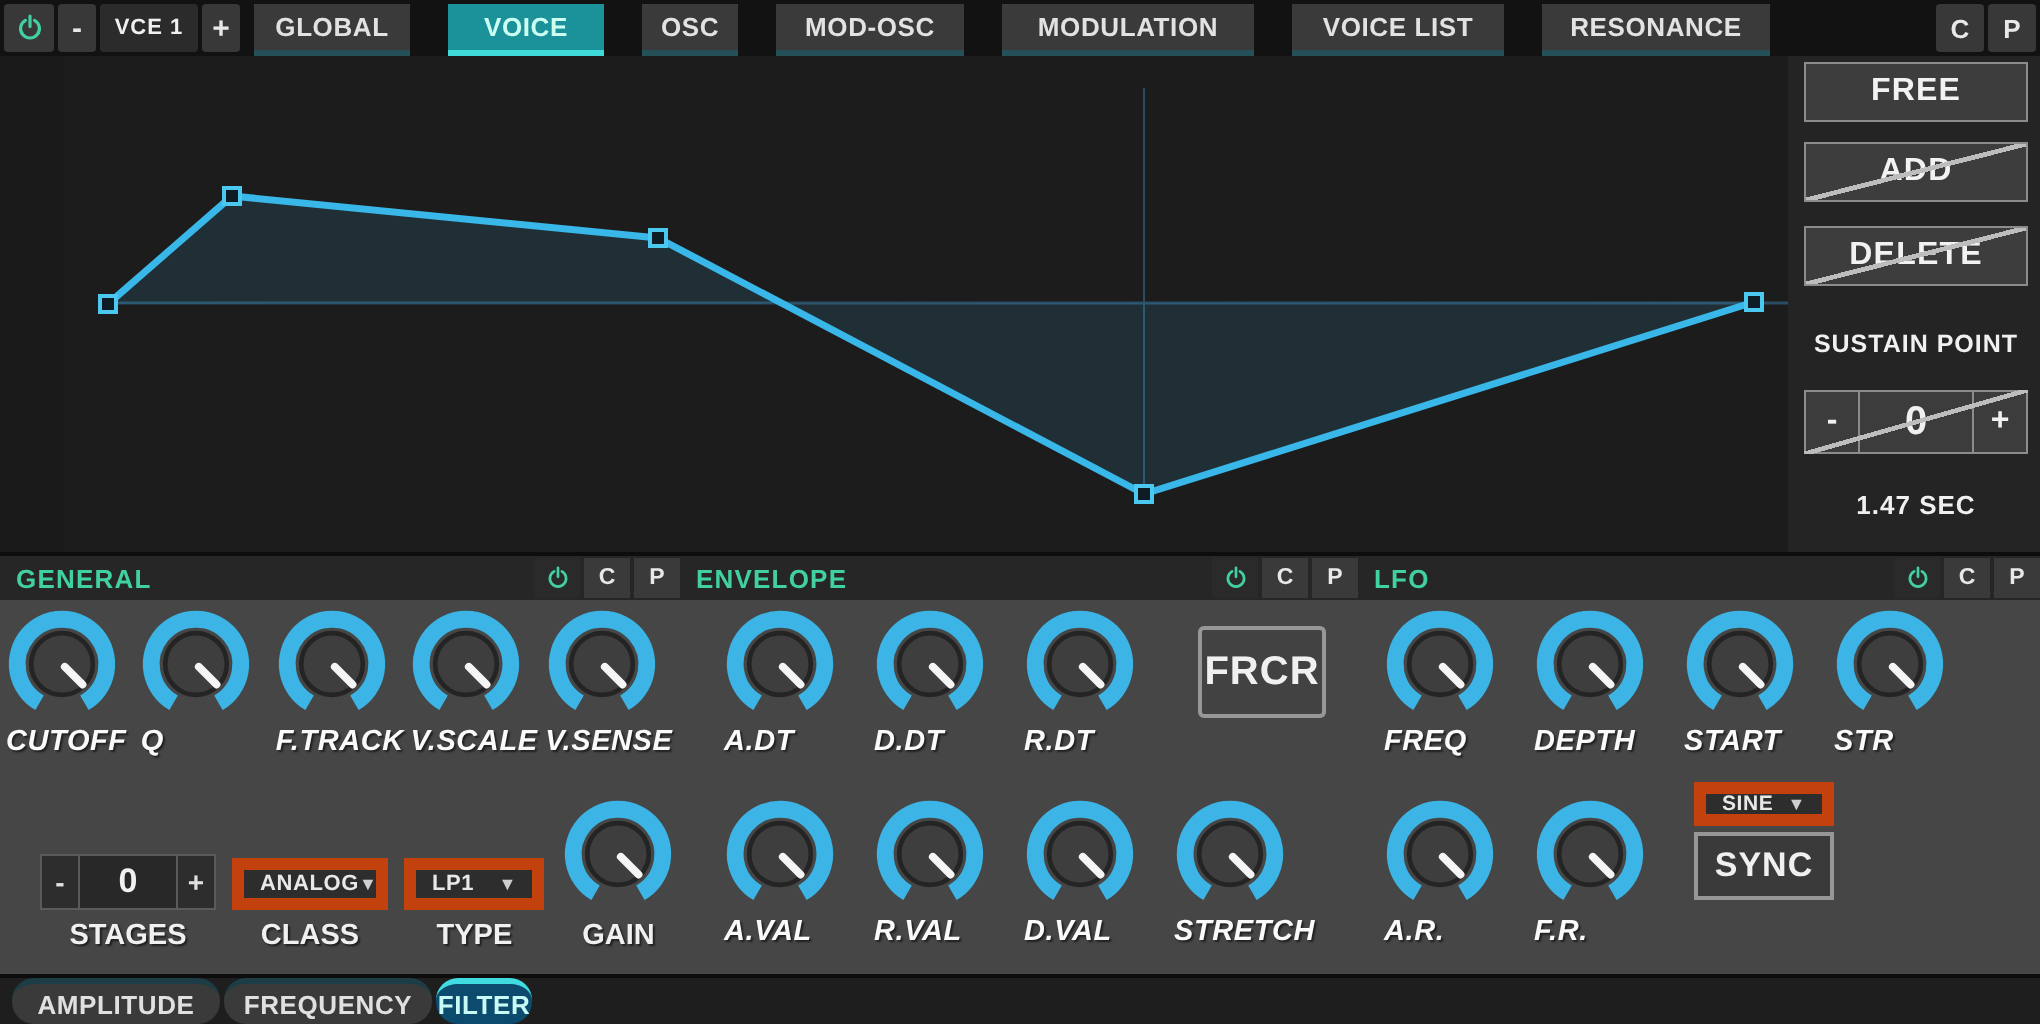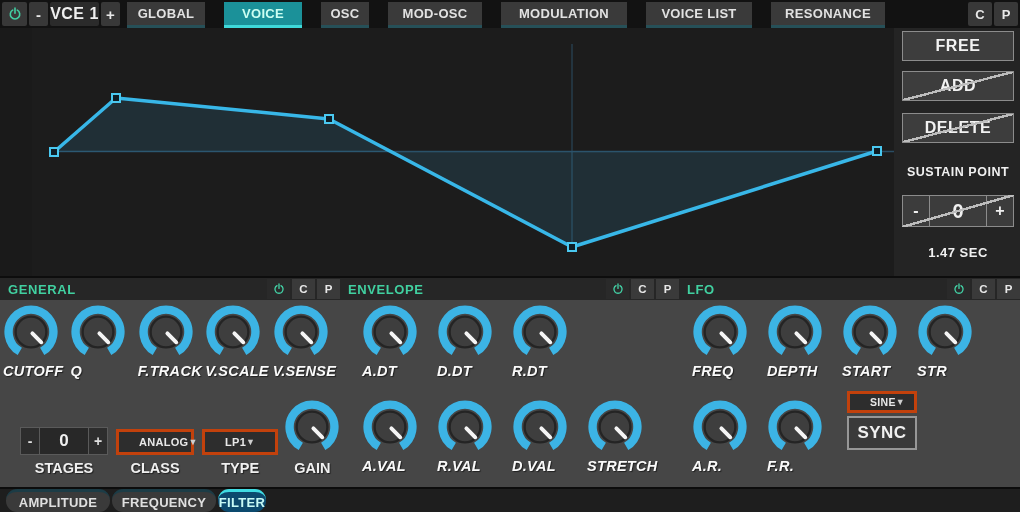--- a/index.html
+++ b/index.html
@@ -6,21 +6,21 @@
   .app{width:1020px;height:512px;background:#1a1a1a;font-family:"Liberation Sans",sans-serif;
        font-weight:bold;color:#f0f0f0;position:relative;overflow:hidden;user-select:none;}
 
   
   .topbar{height:28px;background:#121212;display:flex;align-items:stretch;padding:2px 2px 0 2px;box-sizing:border-box;gap:2px;}
   .tb-btn{background:#383838;border-radius:2px;display:flex;align-items:center;justify-content:center;
           font-size:14px;color:#e8e8e8;margin-bottom:2px;}
   .tb-power{width:25px;}
   .tb-minus,.tb-plus{width:19px;font-size:15px;}
   .tb-display{width:49px;background:#2b2b2b;border-radius:2px;display:flex;align-items:center;justify-content:center;
-              font-size:16px;letter-spacing:.5px;margin-bottom:2px;}
+              font-size:11px;letter-spacing:.5px;margin-bottom:2px;}
   .tabs{display:flex;gap:19px;margin-left:5px;}
   .tab{background:#3a3a3a;border-bottom:3px solid #265058;color:#e2e2e2;font-size:13px;
        display:flex;align-items:center;justify-content:center;box-sizing:border-box;letter-spacing:.3px;}
   .tw78{width:78px}.tw48{width:48px}.tw94{width:94px}.tw126{width:126px}.tw106{width:106px}.tw114{width:114px}
   .tab.active{background:#1B9199;border-bottom-color:#3FD9D9;color:#CCFFF2;}
   .tb-spacer{flex:1;}
   .tb-cp{width:24px;font-size:13px;}
 
   
   .main{display:flex;height:248px;padding-left:32px;}
@@ -63,22 +63,22 @@
   .row1{margin-top:4px}.row2{margin-top:20px}
 
   .ctrl-row{display:flex;margin-top:20px;padding-left:20px;align-items:flex-end;}
   .cg{display:flex;flex-direction:column;align-items:center;}
   .cg-stages{width:92px}.cg-class{width:78px;margin-left:8px}.cg-type{width:80px;margin-left:8px}.cg-gain{width:70px;margin-left:6px}
   .mini-stepper{display:flex;height:28px;}
   .ms-btn{width:20px;background:#2D2D2D;border:1px solid #5A5A5A;font-size:14px;color:#E0E0E0;
           display:flex;align-items:center;justify-content:center;box-sizing:border-box;}
   .ms-val{width:48px;background:#282828;border-top:1px solid #5A5A5A;border-bottom:1px solid #5A5A5A;
           font-size:17px;display:flex;align-items:center;justify-content:center;box-sizing:border-box;}
-  .dropdown{height:26px;width:100%;background:#2D2D2D;border:3px solid #c2410c;display:flex;align-items:center;
-            padding:0 20px;box-sizing:border-box;font-size:11px;color:#E8E8E8;letter-spacing:.3px;}
+  .dropdown{height:26px;width:100%;background:#2D2D2D;border:6px solid #c2410c;display:flex;align-items:center;
+            padding:0 8px;box-sizing:border-box;font-size:11px;color:#E8E8E8;letter-spacing:.3px;}
   .dd-arrow{margin-left:auto;font-size:9px;color:#CFCFCF;}
   .ctrl-label{font-size:14.5px;margin-top:5px;text-shadow:1px 1px 1px rgba(0,0,0,.55);}
 
   .frcr-btn{width:64px;height:46px;margin-left:12px;margin-top:9px;border:2px solid #979797;background:#424242;
             border-radius:3px;display:flex;align-items:center;justify-content:center;font-size:20px;letter-spacing:.5px;box-sizing:border-box;}
   .lfo-right{width:70px;margin-left:5px;margin-top:-8px;display:flex;flex-direction:column;}
   .lfo-dd{height:22px;font-size:10.5px;}
   .sync-btn{height:34px;margin-top:3px;border:2px solid #979797;background:#3A3A3A;display:flex;align-items:center;
             justify-content:center;font-size:17px;letter-spacing:.5px;box-sizing:border-box;}
 
@@ -272,20 +272,21 @@
               <div class="knob-label">D.DT</div>
             </div>
           <div class="kc">
               <div class="knob"><svg viewBox="0 0 60 60" width="100%" height="100%">
                   <path d="M18 50.8 A24 24 0 1 1 42 50.8" fill="none" stroke="#3CB4E5" stroke-width="9"></path>
                   <circle cx="30" cy="30" r="16.5" fill="#3E3E3E" stroke="#242424" stroke-width="2.5"></circle>
                   <line x1="31.5" y1="31.5" x2="41" y2="41" stroke="#F5F5F5" stroke-width="4.2" stroke-linecap="round"></line>
                 </svg></div>
               <div class="knob-label">R.DT</div>
             </div>
+          <div class="frcr-btn">FRCR</div>
         </div>
         <div class="e-row row2">
           <div class="kc">
               <div class="knob"><svg viewBox="0 0 60 60" width="100%" height="100%">
                   <path d="M18 50.8 A24 24 0 1 1 42 50.8" fill="none" stroke="#3CB4E5" stroke-width="9"></path>
                   <circle cx="30" cy="30" r="16.5" fill="#3E3E3E" stroke="#242424" stroke-width="2.5"></circle>
                   <line x1="31.5" y1="31.5" x2="41" y2="41" stroke="#F5F5F5" stroke-width="4.2" stroke-linecap="round"></line>
                 </svg></div>
               <div class="knob-label">A.VAL</div>
             </div>

